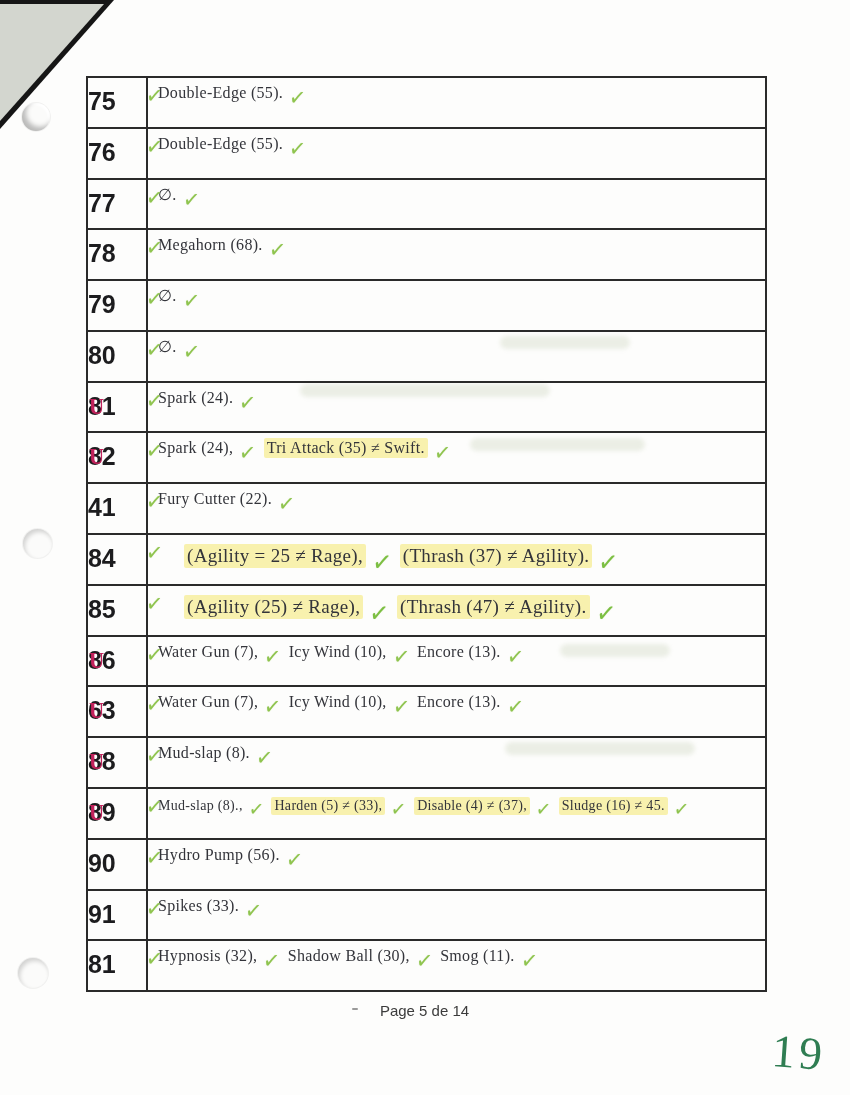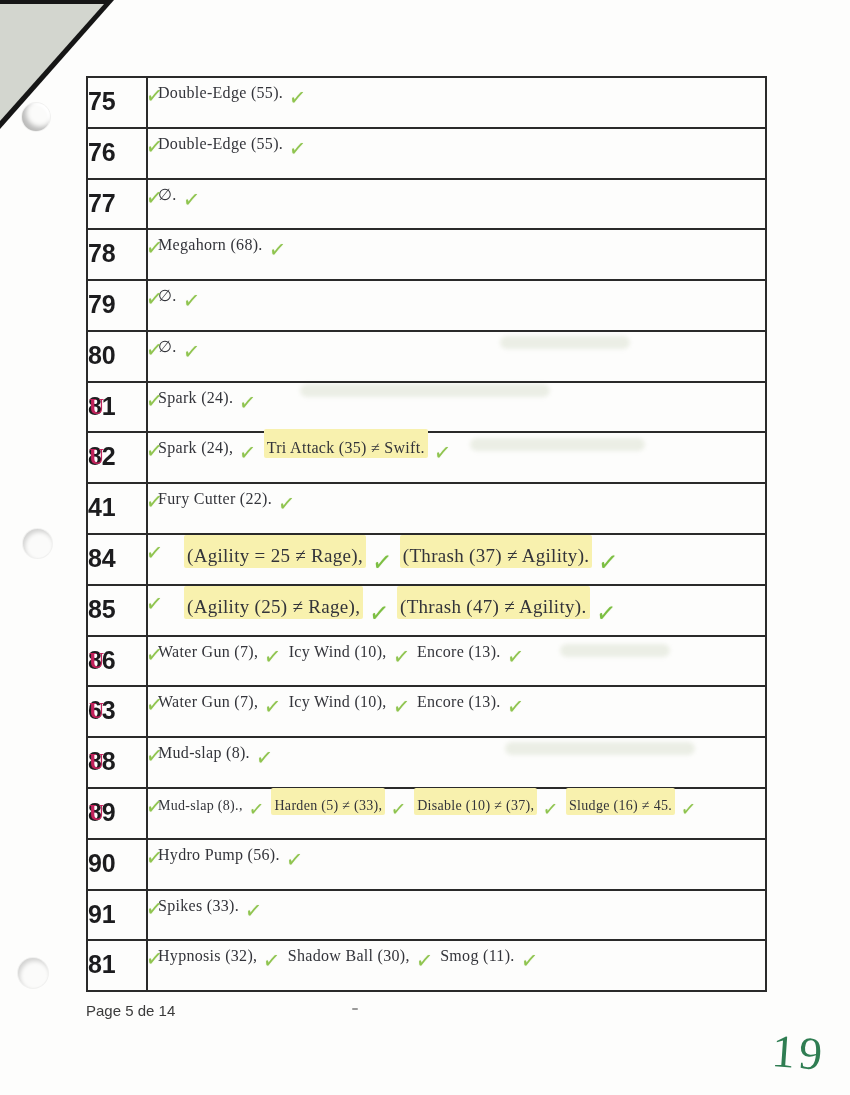--- a/index.html
+++ b/index.html
@@ -29,28 +29,28 @@
   .umark{position:absolute;left:1px;top:12px;color:#c2235c;font-size:21px;font-weight:bold;
     font-family:cursive;transform:scaleY(1.05);}
   .numcheck{position:absolute;left:24px;bottom:-13px;z-index:3;}
   .content{flex:1 1 auto;position:relative;padding:5px 6px 0 10px;color:#33343a;
     font-family:cursive;line-height:1.25;white-space:nowrap;overflow:visible;z-index:2;}
   .fs-m{font-size:16px;}
   .fs-l{font-size:19px;padding-top:9px;}
   .fs-s{font-size:14px;padding-top:8px;}
   .indent{padding-left:36px;}
   .seg{letter-spacing:.3px;}
-  .seg.hl{background:#f8f1ae;padding:10px 3px 2px 3px;border-radius:2px;}
+  .seg.hl{background:#f8f1ae;padding:1px 3px 2px 3px;border-radius:2px;}
   .check{display:inline-block;color:#8fc44f;font-size:22px;line-height:0;
     transform:rotate(9deg) scaleX(.85);margin:0 7px 0 5px;position:relative;top:7px;
     text-shadow:0 0 1px rgba(143,196,79,.55);}
   .fs-l .check{font-size:26px;top:9px;color:#7cbf43;}
   .fs-s .check{font-size:20px;top:6px;}
   
-  .footer{position:absolute;left:86px;top:1002px;width:677px;text-align:left;
+  .footer{position:absolute;left:86px;top:1002px;width:677px;text-align:center;
     font-size:15px;color:#3b3b3b;}
   .corner-number{position:absolute;left:772px;top:1026px;font-family:cursive;
     font-size:46px;font-weight:300;color:#2f7d52;transform:rotate(4deg);letter-spacing:4px;}
   
   .smudge{position:absolute;height:13px;border-radius:7px;filter:blur(2px);
     background:rgba(175,188,150,.22);}
   .sm1{left:500px;top:336px;width:130px;}
   .sm2{left:300px;top:384px;width:250px;}
   .sm3{left:470px;top:438px;width:175px;}
   .sm4{left:505px;top:742px;width:190px;}
@@ -187,21 +187,21 @@
       <span class="check numcheck">✓</span>
     </div>
     <div class="content fs-m"><span class="seg">Mud-slap (8).</span><span class="check">✓</span></div>
   </div>
       <div class="row">
     <div class="numcell">
       <span class="umark">U</span>
       <span class="num">89</span>
       <span class="check numcheck">✓</span>
     </div>
-    <div class="content fs-s"><span class="seg">Mud-slap (8).,</span><span class="check">✓</span><span class="seg hl">Harden (5) ≠ (33),</span><span class="check">✓</span><span class="seg hl">Disable (10) ≠ (37),</span><span class="check">✓</span><span class="seg hl">Sludge (16) ≠ 45.</span><span class="check">✓</span></div>
+    <div class="content fs-s"><span class="seg">Mud-slap (8).,</span><span class="check">✓</span><span class="seg hl">Harden (5) ≠ (33),</span><span class="check">✓</span><span class="seg hl">Disable (4) ≠ (37),</span><span class="check">✓</span><span class="seg hl">Sludge (16) ≠ 45.</span><span class="check">✓</span></div>
   </div>
       <div class="row">
     <div class="numcell">
 
       <span class="num">90</span>
       <span class="check numcheck">✓</span>
     </div>
     <div class="content fs-m"><span class="seg">Hydro Pump (56).</span><span class="check">✓</span></div>
   </div>
       <div class="row">

